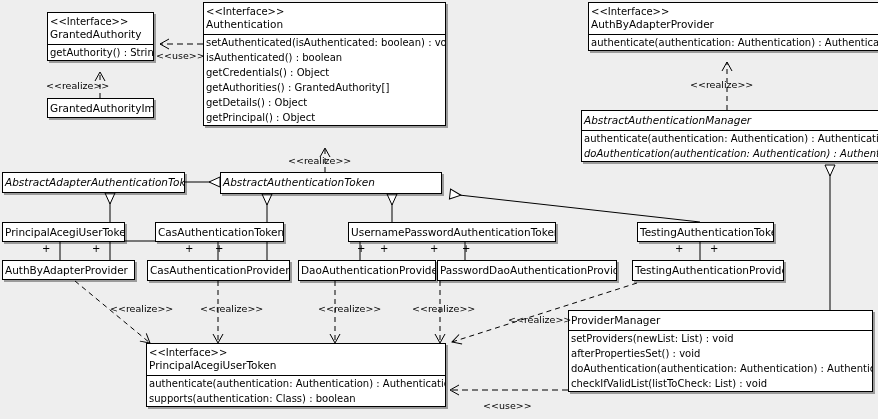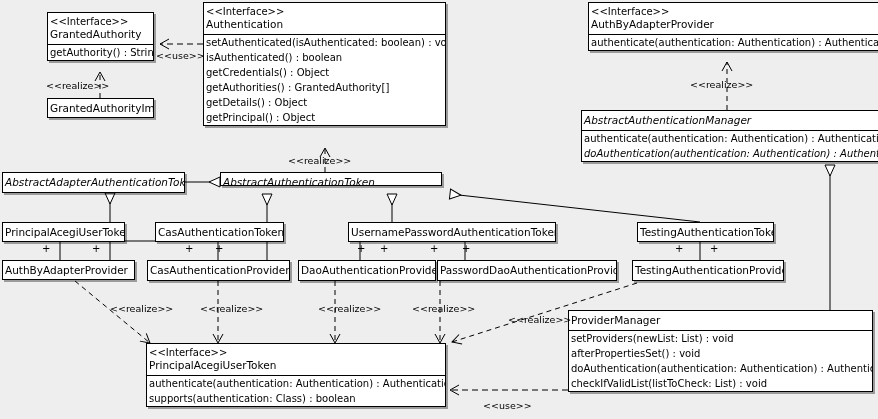--- a/index.html
+++ b/index.html
@@ -216,21 +216,21 @@
       <span class="member abstract">doAuthentication(authentication: Authentication) : Authentication</span>
     </div>
   </div>
 
   <div class="uml-box" style="left:2px; top:172px; width:183px; height:21px;">
     <div class="uml-head" style="padding-top:3px;">
       <span class="cname abstract">AbstractAdapterAuthenticationToken</span>
     </div>
   </div>
 
-  <div class="uml-box" style="left:220px; top:172px; width:222px; height:14px;">
+  <div class="uml-box" style="left:220px; top:172px; width:222px; height:22px;">
     <div class="uml-head" style="padding-top:3px;">
       <span class="cname abstract">AbstractAuthenticationToken</span>
     </div>
   </div>
 
   <div class="uml-box" style="left:2px; top:222px; width:123px; height:20px;">
     <div class="uml-head" style="padding-top:3px;">
       <span class="cname">PrincipalAcegiUserToken</span>
     </div>
   </div>

